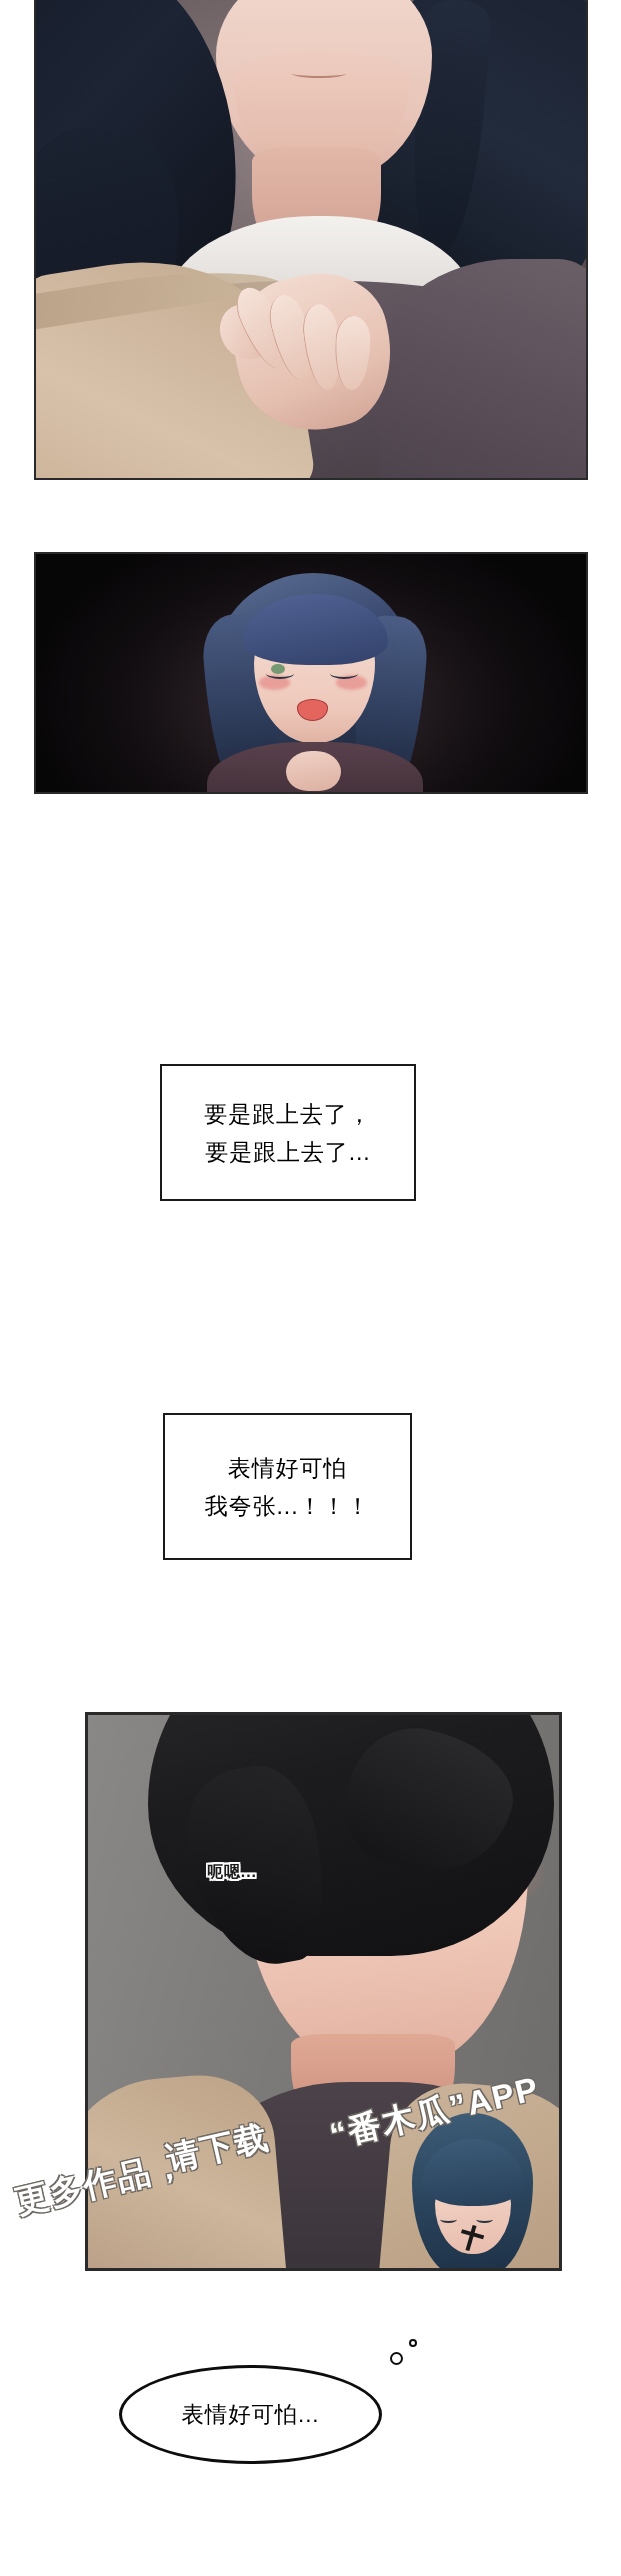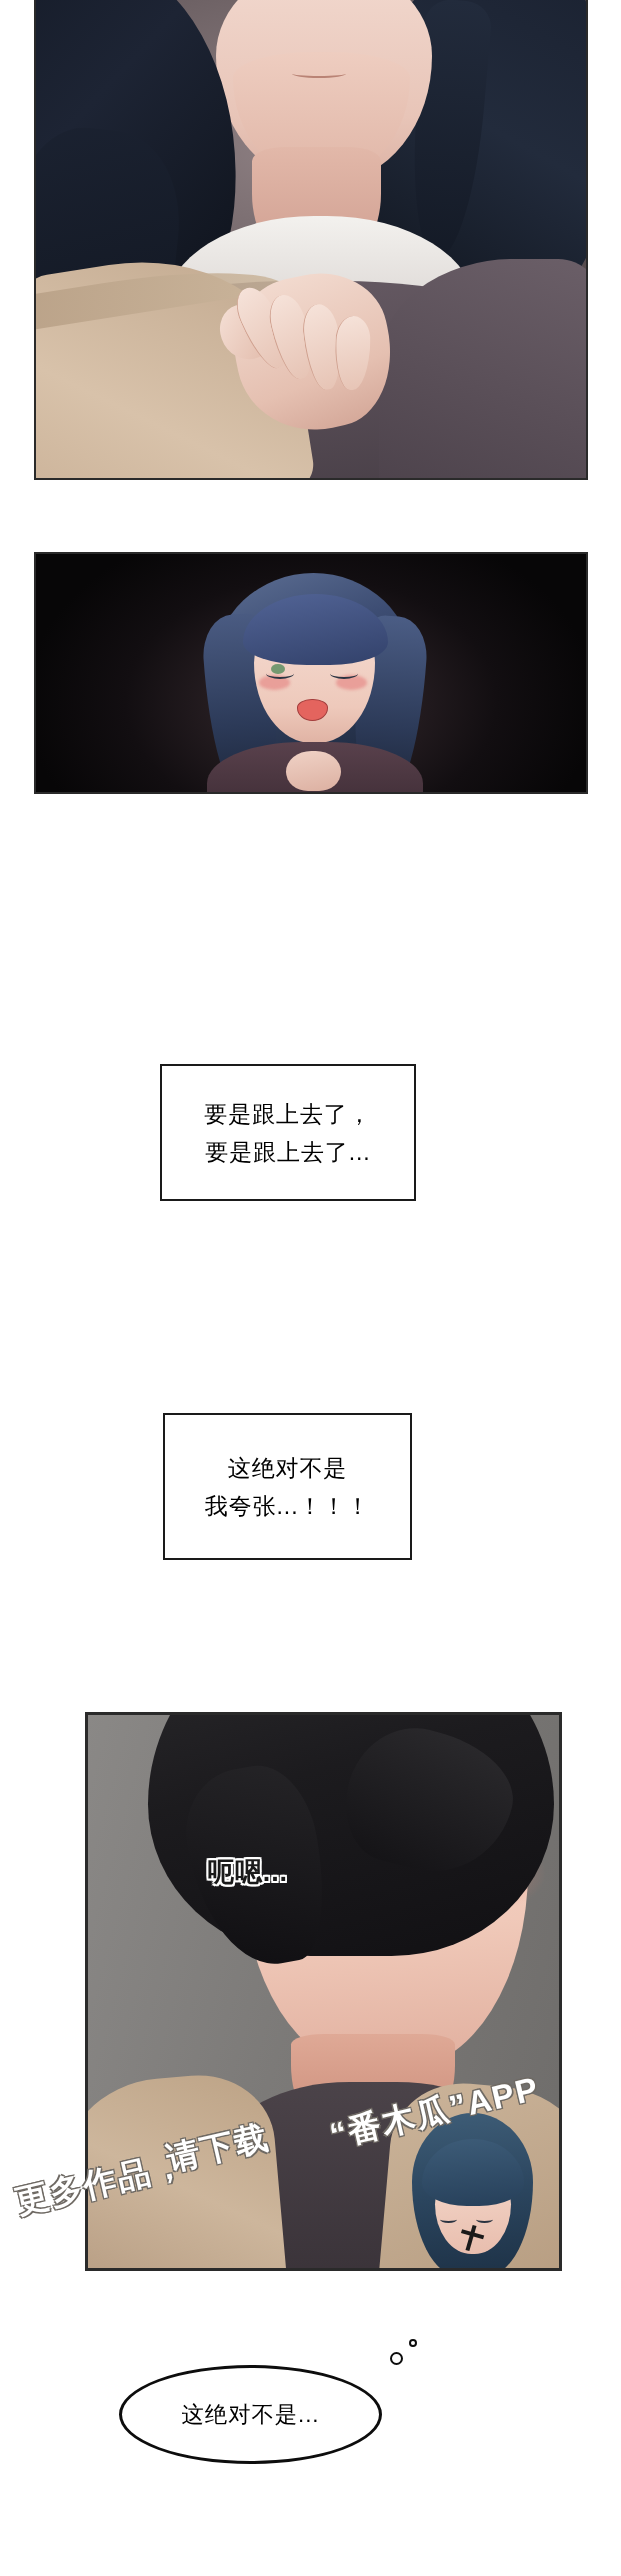--- a/index.html
+++ b/index.html
@@ -459,21 +459,21 @@
     position: absolute;
     left: -8.6px; top: 7px;
     width: 22.4px; height: 4.3px;
     background: #1a1a1a;
   }
 
   
   .p3-dialogue {
     position: absolute;
     left: 207px; top: 1858px;
-    font-size: 27px;
+    font-size: 16px;
     line-height: 28px;
     font-weight: 700;
     color: #1a1a1a;
     letter-spacing: 0.9px;
     white-space: nowrap;
     text-shadow:
       -1.7px -1.7px 0 #fff,  1.7px -1.7px 0 #fff,
       -1.7px  1.7px 0 #fff,  1.7px  1.7px 0 #fff,
        0   -1.7px 0 #fff,  0    1.7px 0 #fff,
       -1.7px  0   0 #fff,  1.7px  0   0 #fff;
@@ -582,21 +582,21 @@
     <div class="p2-body"></div>
     <div class="p2-hand"></div>
   </div>
 
   <div class="textbox tb1">
     <div class="line">要是跟上去了，</div>
     <div class="line">要是跟上去了...</div>
   </div>
 
   <div class="textbox tb2">
-    <div class="line">这绝对不是</div>
+    <div class="line">表情好可怕</div>
     <div class="line">我夸张...！！！</div>
   </div>
 
   <div class="panel3">
     <div class="p3-bg"></div>
     <div class="p3-face"></div>
     <div class="p3-blush"></div>
     <div class="p3-blush2"></div>
     <div class="p3-ear"></div>
     <div class="p3-eye p3-eye-l">
@@ -627,17 +627,17 @@
 
   <div class="watermark">
     <span class="wm-a">更多作品，</span>
     <span class="wm-b">请下载</span>
     <span class="wm-c">“番木瓜”APP</span>
   </div>
 
   <div class="bubble-tail2"></div>
   <div class="bubble-tail1"></div>
   <div class="bubble">
-    <div class="btext">这绝对不是...</div>
+    <div class="btext">表情好可怕...</div>
   </div>
 
 </div>
 
 
 </body></html>

